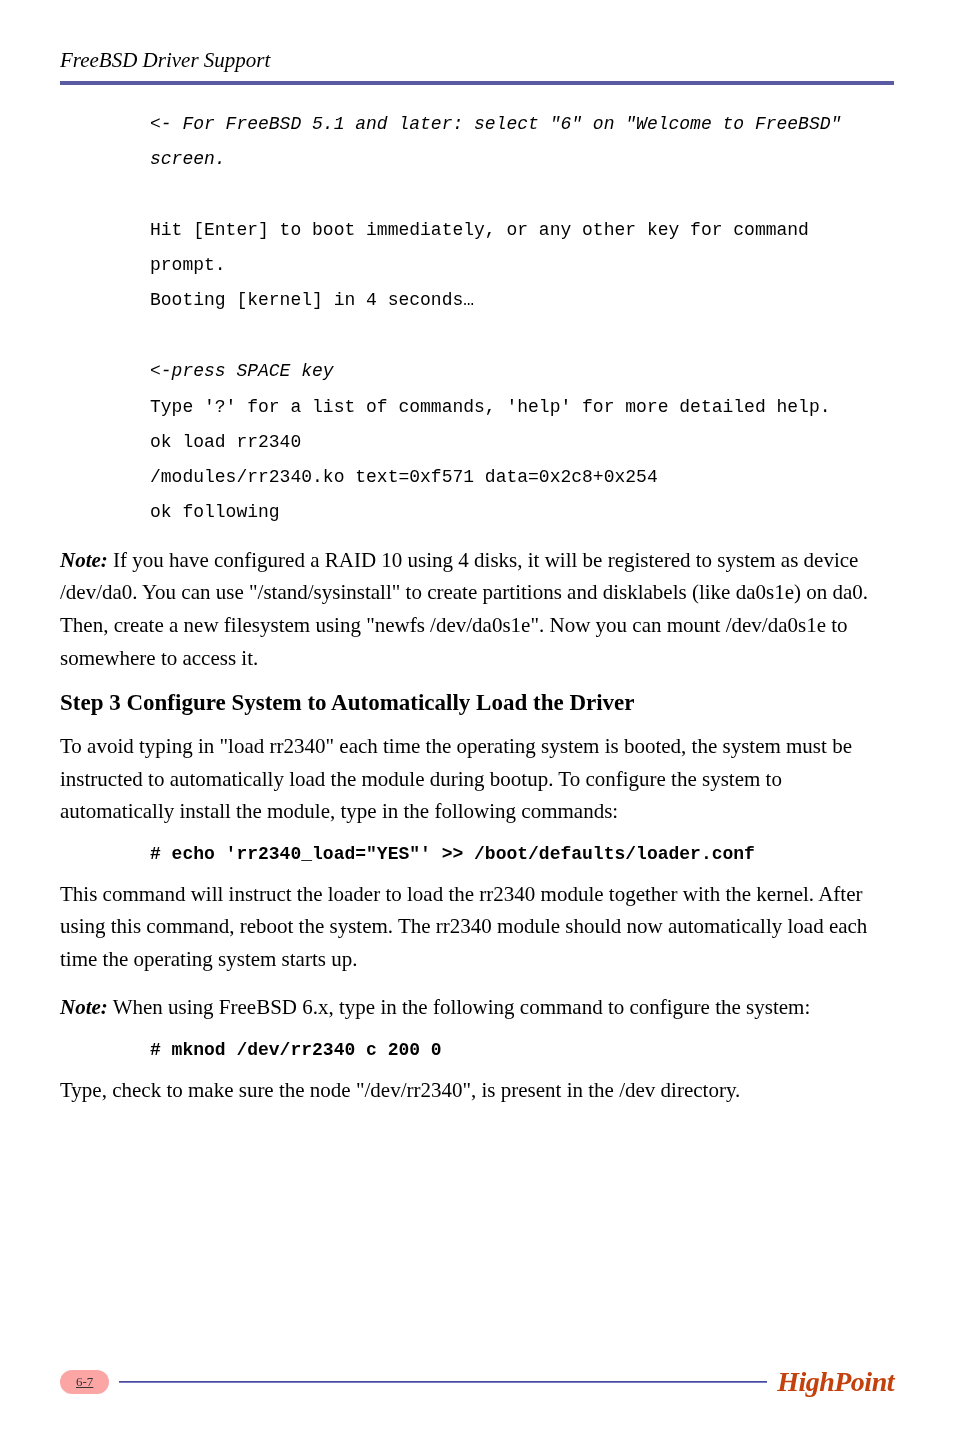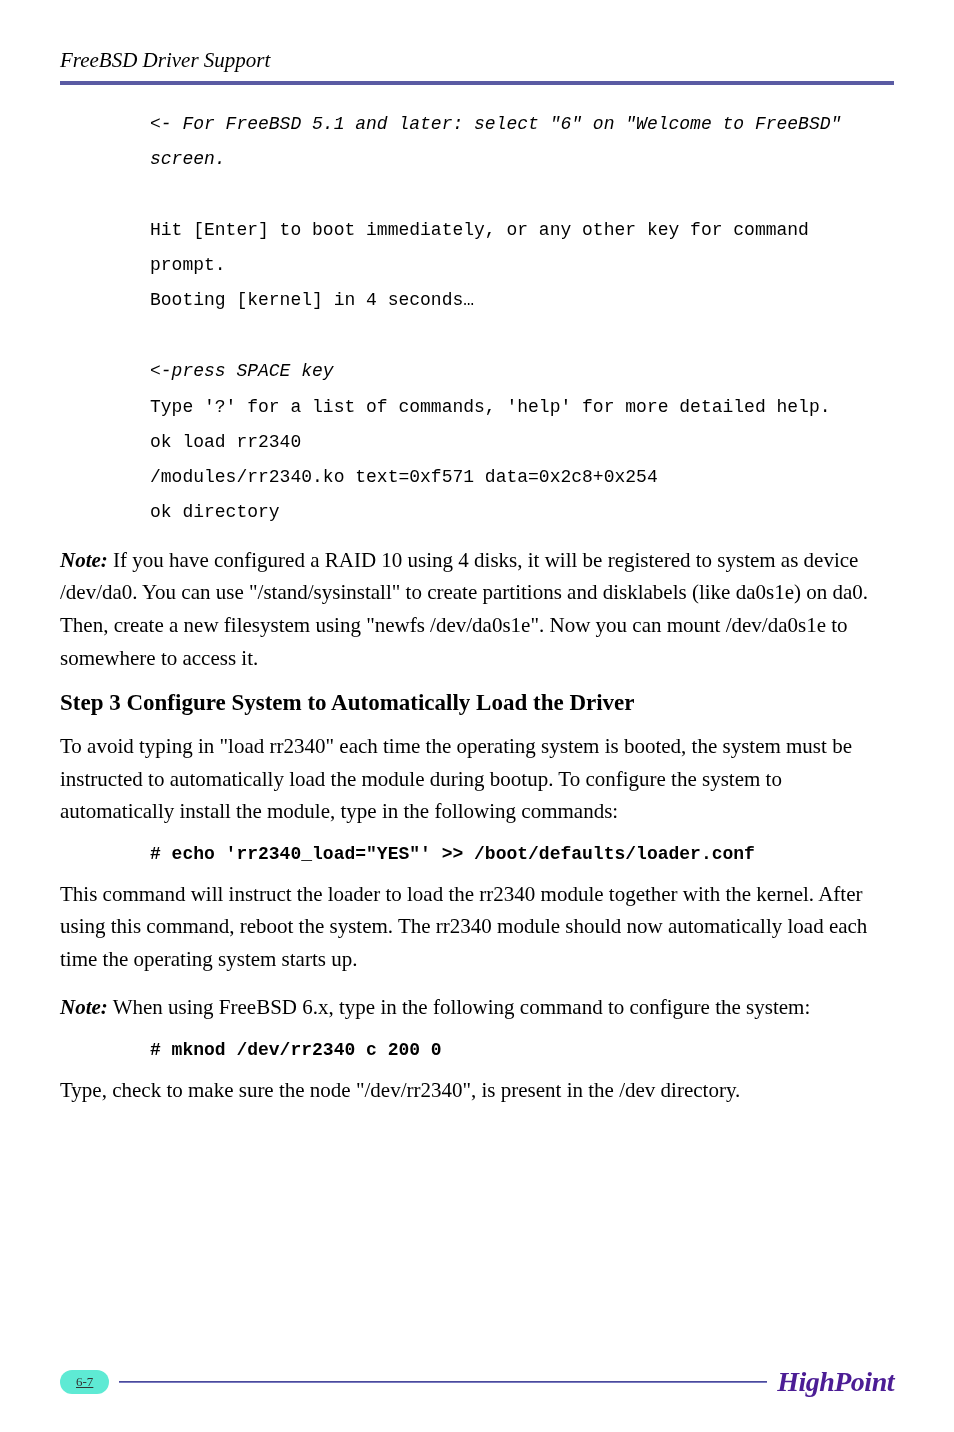--- a/index.html
+++ b/index.html
@@ -58,60 +58,60 @@
   .footer {
     position: absolute;
     bottom: 34px;
     left: 60px;
     right: 60px;
     display: flex;
     align-items: center;
     gap: 10px;
   }
   .page-badge {
-    background: #5eead4;
+    background: #fca5a5;
     color: #333;
     font-size: 13px;
     padding: 4px 16px;
     border-radius: 12px 12px 12px 12px;
     text-decoration: underline;
   }
   .footer-line {
     flex: 1;
     height: 2px;
     background: #4a4a9a;
     border-bottom: 1px solid #7a7ac0;
   }
   .logo {
     font-family: 'Brush Script MT', cursive;
     font-size: 28px;
     font-weight: bold;
     font-style: italic;
-    color: #4c1d95;
+    color: #c2410c;
     letter-spacing: -0.5px;
     text-align: center;
   }
 </style>
 </head>
 <body>
 
 <div class="header-title">FreeBSD Driver Support</div>
 <hr class="header-rule">
 
 <div class="code-block">
   <div class="italic">&lt;- For FreeBSD 5.1 and later: select "6" on "Welcome to FreeBSD" screen.</div>
   <div class="spacer"></div>
   <div>Hit [Enter] to boot immediately, or any other key for command prompt.</div>
   <div>Booting [kernel] in 4 seconds…</div>
   <div class="spacer"></div>
   <div class="italic"> &lt;-press SPACE key</div>
   <div>Type '?' for a list of commands, 'help' for more detailed help.</div>
   <div>ok load rr2340</div>
   <div>/modules/rr2340.ko text=0xf571 data=0x2c8+0x254</div>
-  <div>ok directory</div>
+  <div>ok following</div>
 </div>
 
 <p class="body-text">
   <span class="bold-italic">Note:</span><span> If you have configured a RAID 10 using 4 disks, it will be registered to system as device </span><span class="bold">/dev/da0</span><span>. You can use "</span><span class="bold">/stand/sysinstall</span><span>" to create partitions and disklabels (like da0s1e) on </span><span class="bold">da0</span><span>. Then, create a new filesystem using "</span><span class="bold">newfs /dev/da0s1e</span><span>". Now you can mount </span><span class="bold">/dev/da0s1e</span><span> to somewhere to access it.</span>
 </p>
 
 <h2 class="section-heading">Step 3 Configure System to Automatically Load the Driver</h2>
 
 <p class="body-text">To avoid typing in "load rr2340" each time the operating system is booted, the system must be instructed to automatically load the module during bootup.  To configure the system to automatically install the module, type in the following commands:</p>
 

